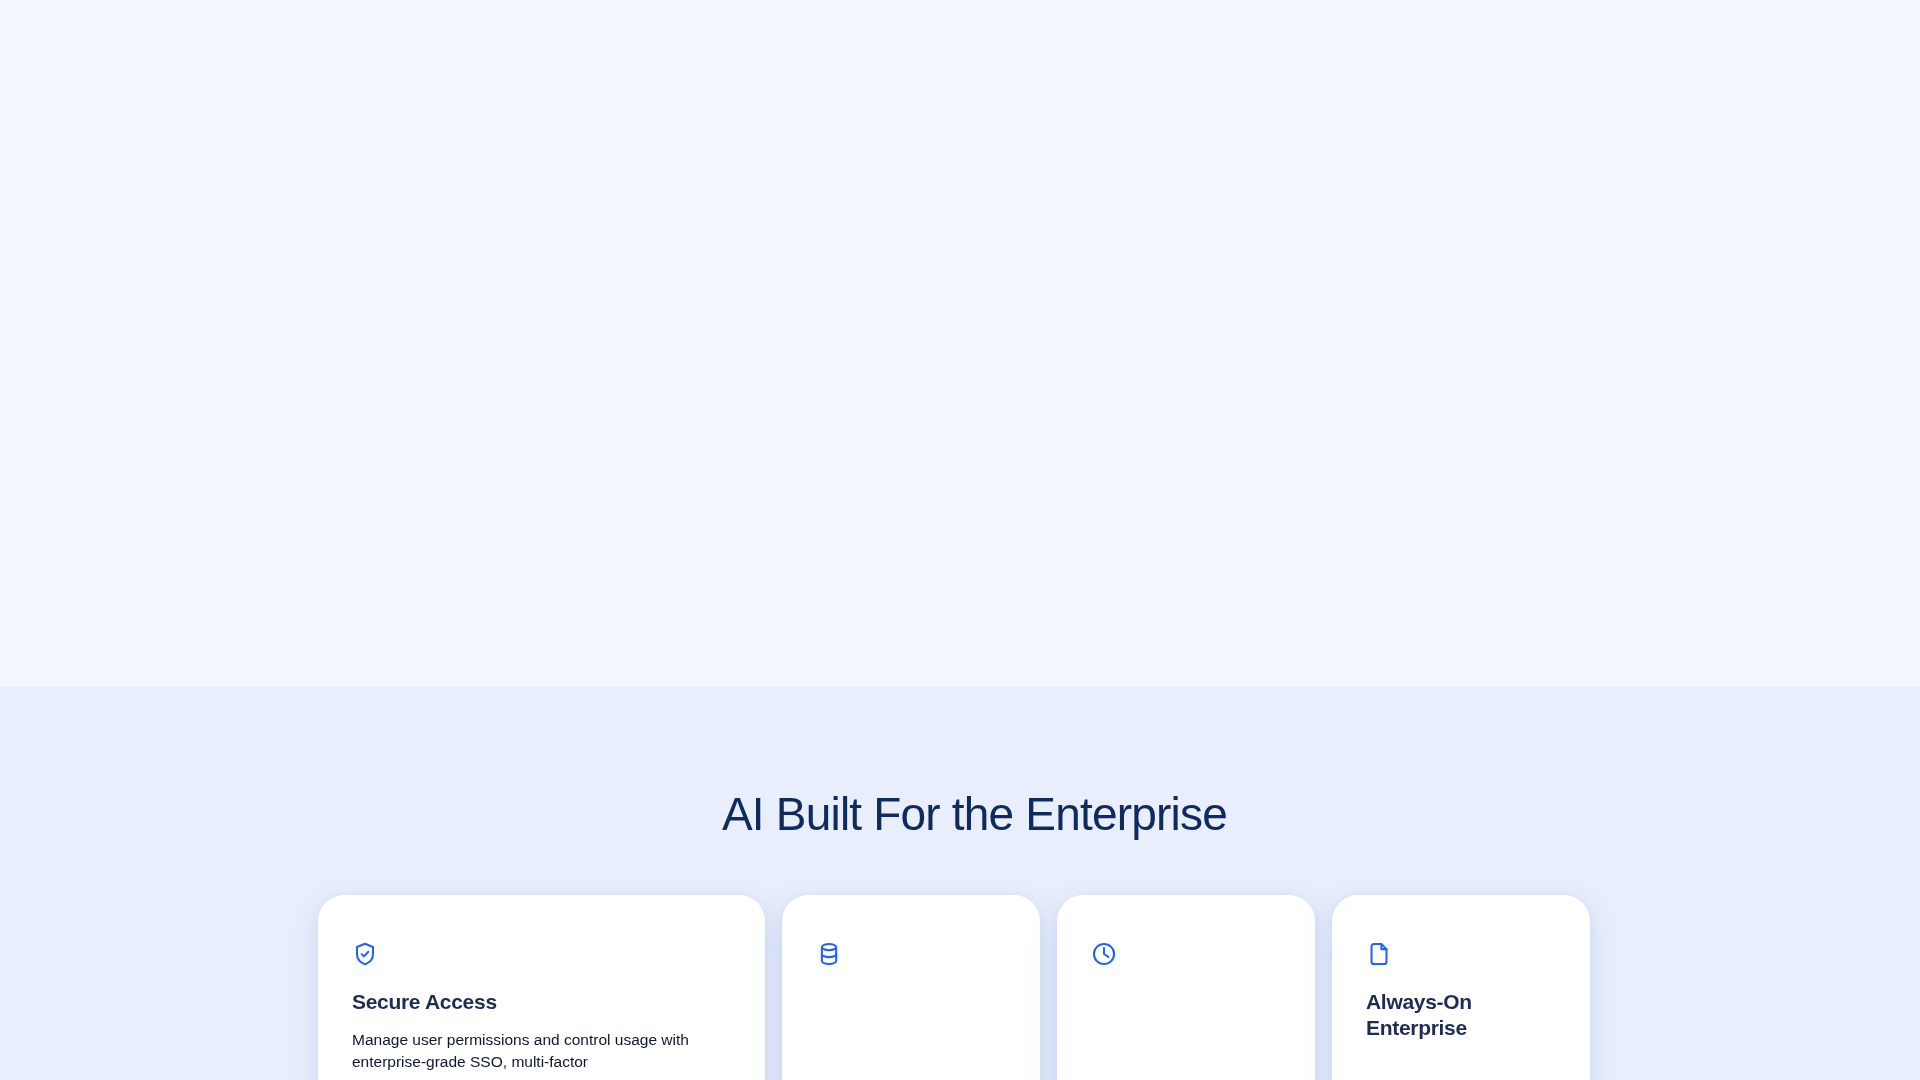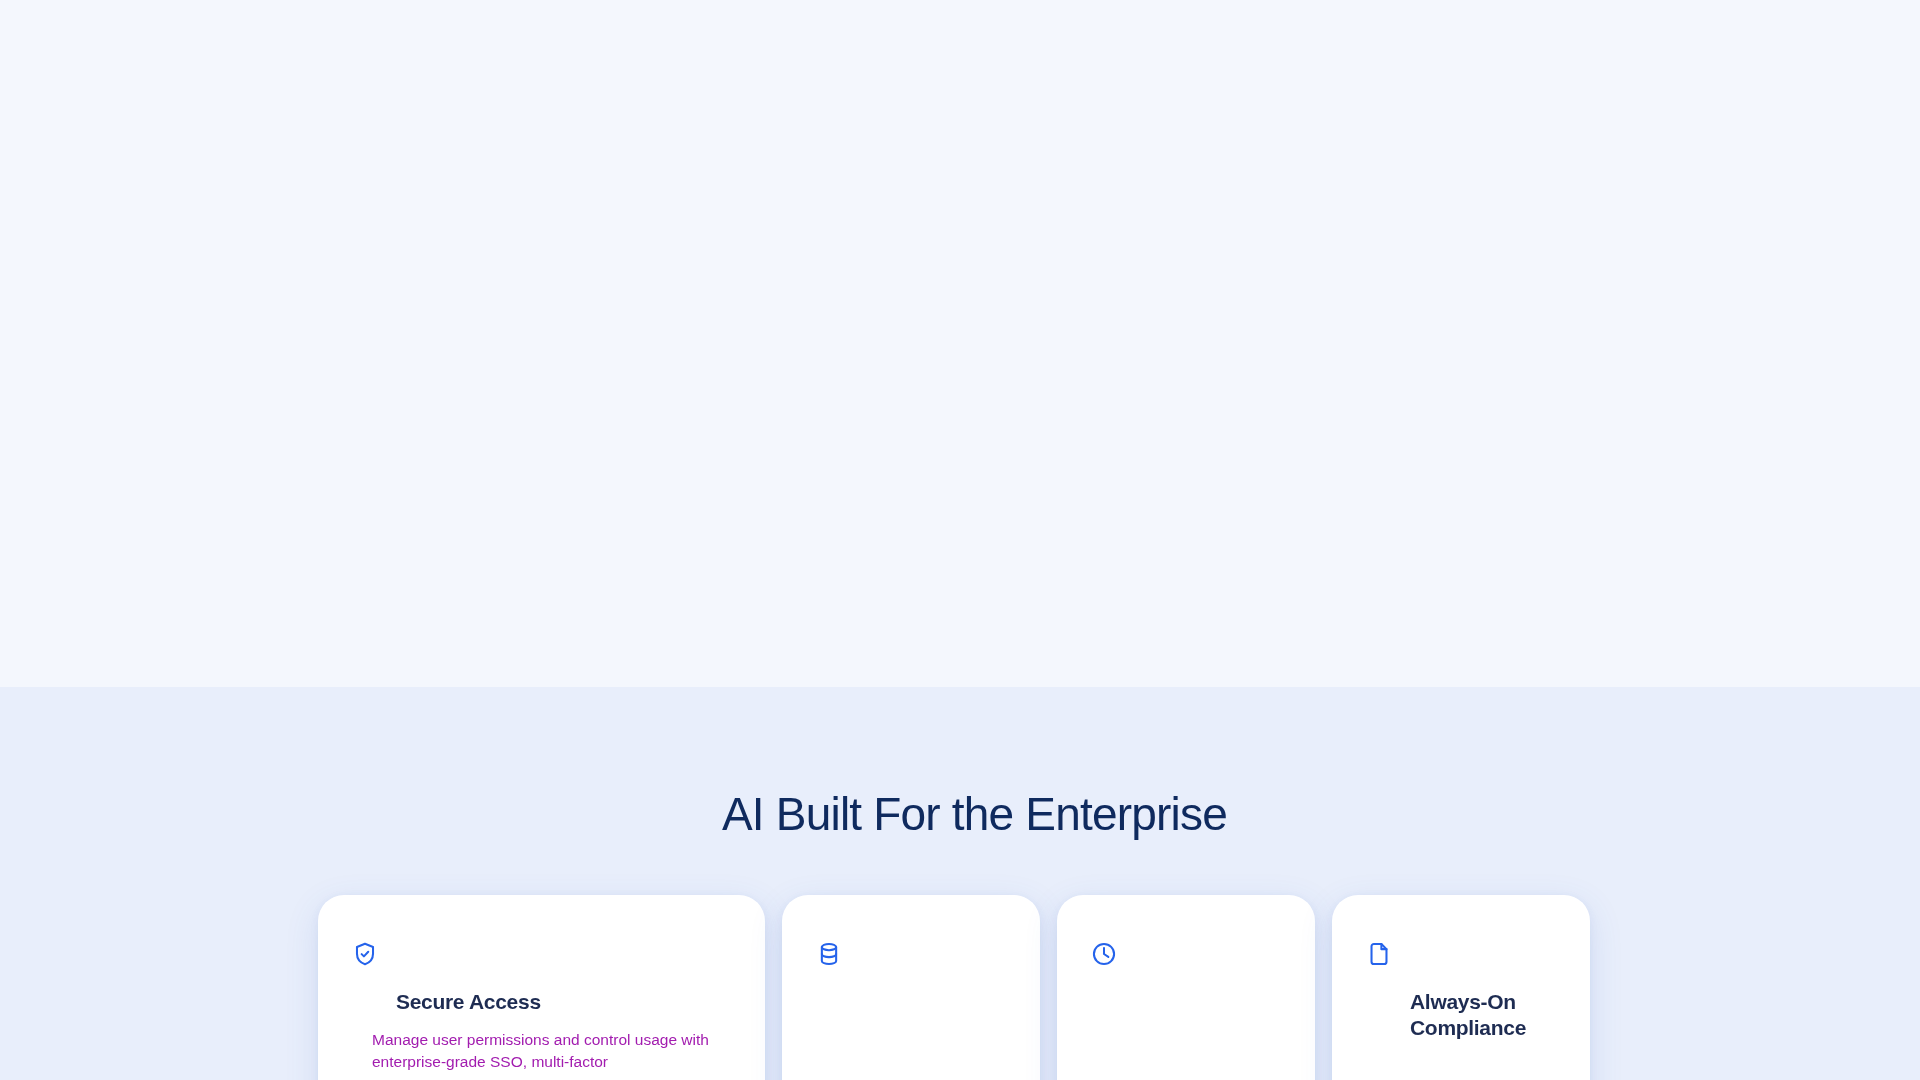--- a/index.html
+++ b/index.html
@@ -72,30 +72,28 @@
   .card-icon svg { display:block; width:26px; height:26px; }
 
   .card-title {
     font-size:21px;
     font-weight:bold;
     line-height:1.22;
     letter-spacing:-0.3px;
     color:#1e2c52;
     margin-bottom:14px;
     white-space:pre-line;
-    margin-left:44px;
   }
 
   .card-desc {
     font-size:15.5px;
     font-weight:400;
     line-height:1.47;
-    color:#a21caf;
+    color:#0f172a;
     max-width:360px;
-    margin-left:20px;
   }
 </style>
 </head>
 <body>
 
 <div class="page">
 
   <div class="hero-panel"></div>
 
   <div class="enterprise-section">
@@ -137,19 +135,19 @@
       </div>
 
       <div class="feature-card collapsed">
         <span class="card-icon">
           <svg viewBox="0 0 24 24" fill="none" stroke="#2563eb" stroke-width="1.9" stroke-linecap="round" stroke-linejoin="round">
             <path d="M14.2 2.7H7.3a2.2 2.2 0 0 0-2.2 2.2v14.2a2.2 2.2 0 0 0 2.2 2.2h9.4a2.2 2.2 0 0 0 2.2-2.2V7.5Z"></path>
             <path d="M14.2 2.7v4.8h4.7"></path>
           </svg>
         </span>
         <div class="card-title">Always-On
-Compliance</div>
+Enterprise</div>
         <div class="card-desc"></div>
       </div>
 
     </div>
   </div>
 </div>
 
 </body></html>

